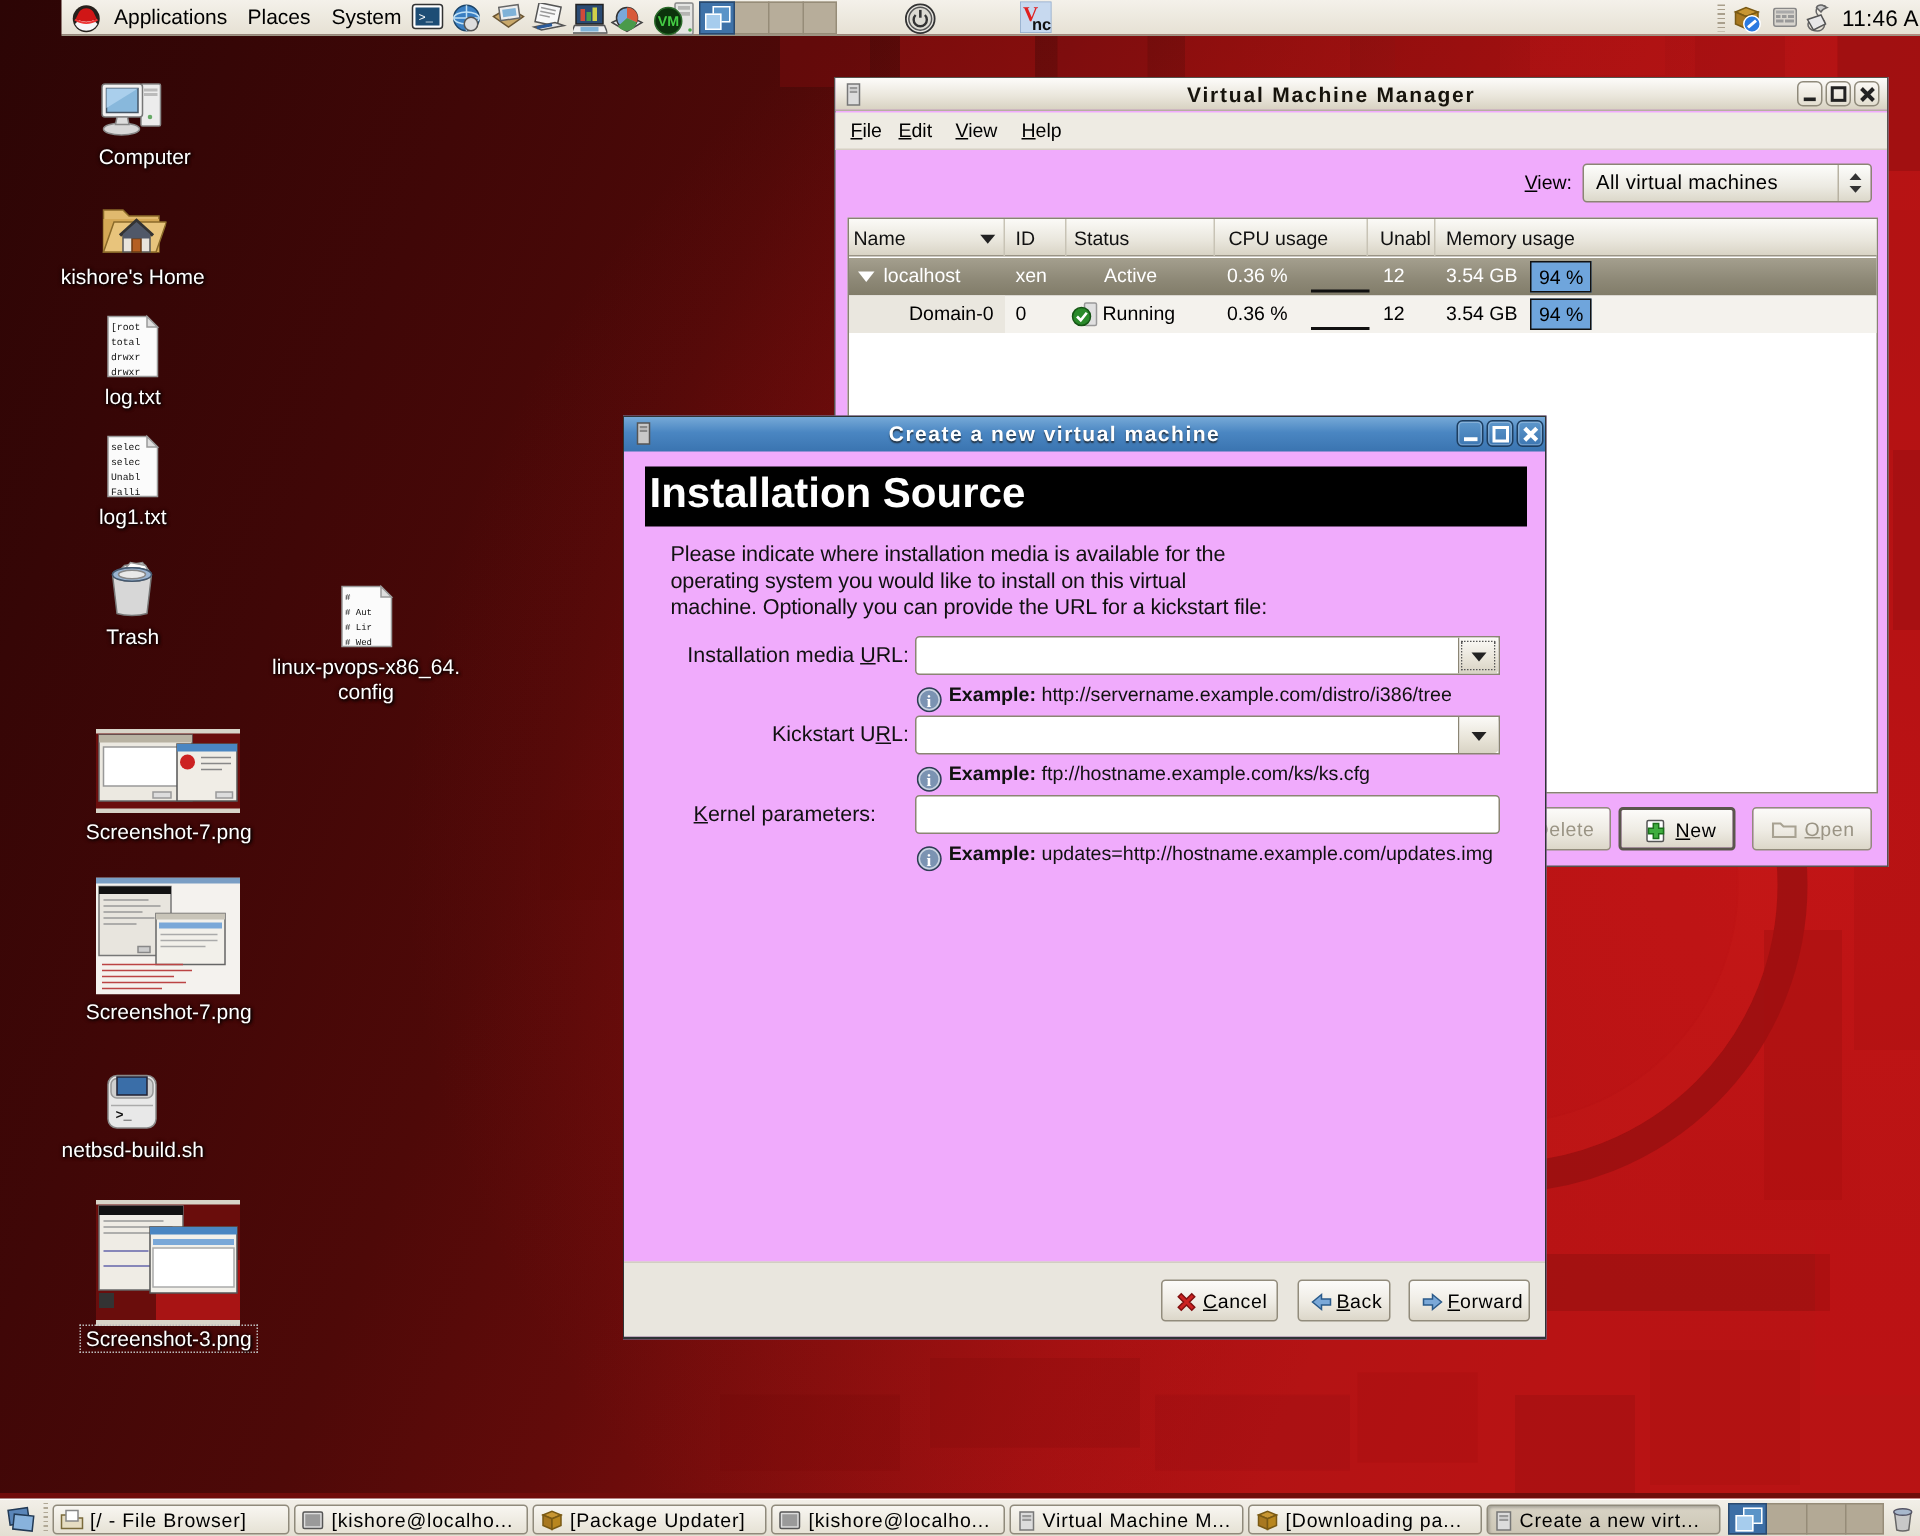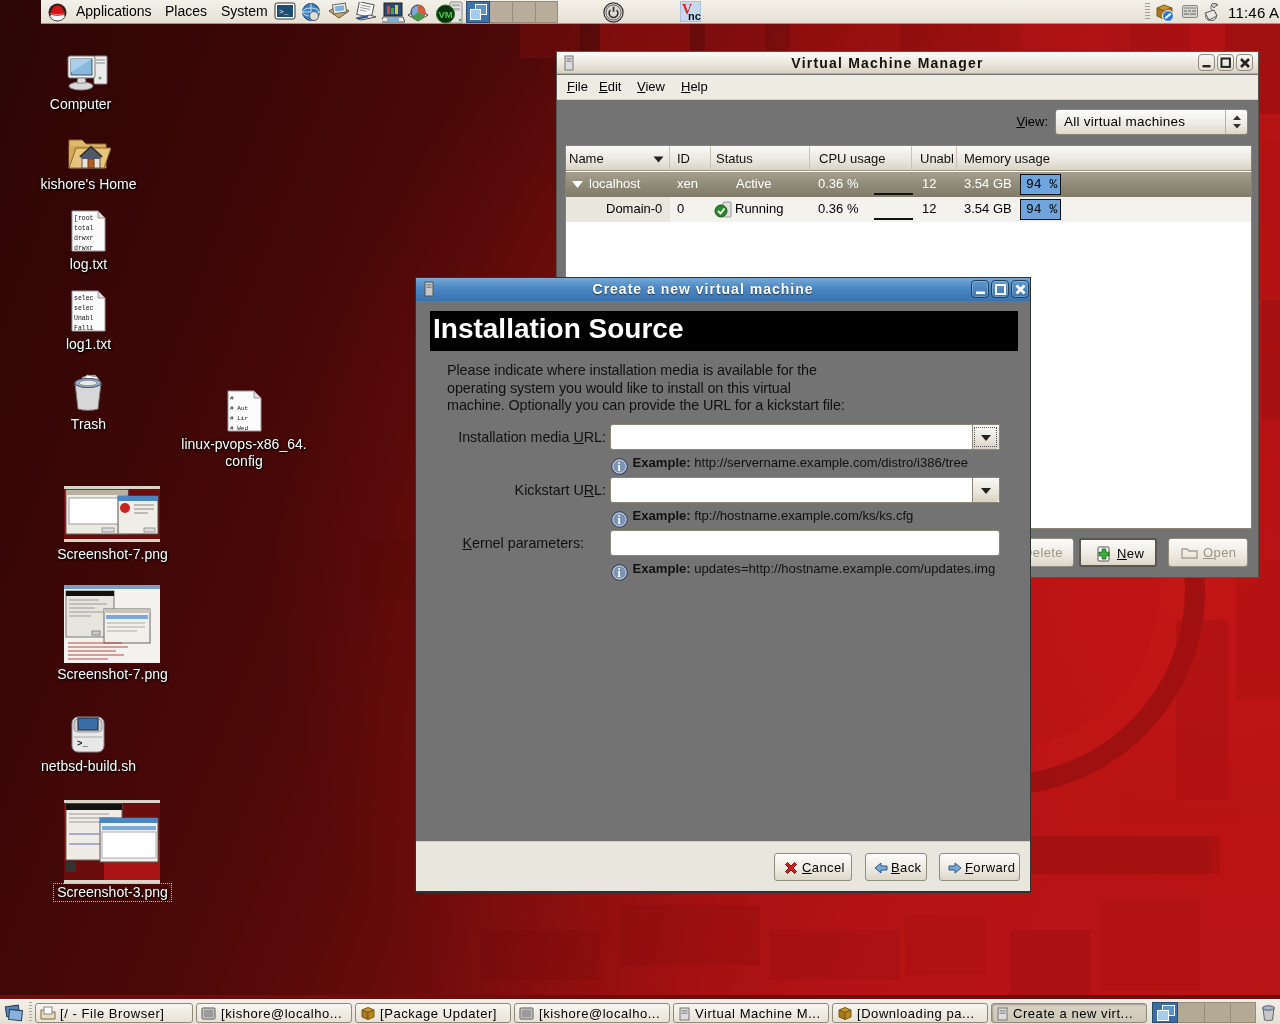--- a/index.html
+++ b/index.html
@@ -3,33 +3,33 @@
 <meta charset="utf-8">
 <style>
   * { margin:0; padding:0; box-sizing:border-box; }
   html,body { width:1280px; height:1024px; overflow:hidden; font-family:"Liberation Sans",sans-serif; }
   #desk { position:absolute; left:0; top:0; width:1280px; height:1024px; background:#5a0a08; }
   .panel-top { position:absolute; left:0; top:0; width:1280px; height:24px; background:linear-gradient(#f4f1ea,#e6e1d4); border-bottom:1px solid #9d9685; z-index:50;margin-left:41px; }
   .panel-bot { position:absolute; left:0; top:999px; width:1280px; height:25px; background:linear-gradient(#f2efe8,#e3dfd2); border-top:1px solid #fff; z-index:50; }
   .menu-text { position:absolute; top:3px; font-size:14px; color:#000; }
   .dlabel { position:absolute; font-size:14px; color:#fff; text-shadow:1px 1px 2px #000, 0 0 3px #000; white-space:nowrap; text-align:center; }
   
-  .win { position:absolute; background:#737373; }
+  .win { position:absolute; background:#f0abfc; }
   .vmm { left:556px; top:51px; width:703px; height:527px; border:1px solid #55544e; }
   .vmm-title { position:absolute; left:0; top:0; width:100%; height:22px; background:linear-gradient(#fdfcfa,#e9e5da 60%,#d8d2c2); border-bottom:1px solid #b5af9f; }
   .dlg { left:415px; top:277px; width:616px; height:616px; border:1px solid #2e3436; border-bottom:2px solid #2e3436; }
   .dlg-title { position:absolute; left:0; top:0; width:614px; height:23px; background:linear-gradient(#76a9d7,#4a86c2 45%,#3a74b0); }
   .btn { position:absolute; background:linear-gradient(#fcfbf9,#eeebe3 55%,#dcd7c9); border:1px solid #928c7c; border-radius:3px; font-size:13px; letter-spacing:0.4px; color:#000; text-align:center; }
   u { text-decoration:underline; }
   .tbtn { position:absolute; top:2px; width:17px; height:17px; background:linear-gradient(#faf8f4,#e3ded0); border:1px solid #8f8a7b; border-radius:4px; }
   .dbtn { position:absolute; top:2px; width:18px; height:18px; background:linear-gradient(#5d97cc,#3d77b2); border:1px solid #1e3e60; border-radius:4px; box-shadow:inset 0 0 0 1px rgba(255,255,255,.25); }
   .mitem { position:absolute; top:4px; font-size:13px; color:#000; }
   .th { position:absolute; top:0; height:25px; border-right:1px solid #c8c3b5; }
   .pct { position:absolute; left:454px; top:2px; width:41px; height:21px; background:#6fa5dc; border:1px solid #111; color:#000; font-size:13px; }
-  .pct span { position:absolute; left:5px; top:2px;font-family:Liberation Mono, monospace; }
+  .pct span { position:absolute; left:5px; top:2px; }
   .flabel { position:absolute; font-size:14.3px; color:#111; right:424px; white-space:nowrap; }
   .fentry { position:absolute; left:194px; width:390px; height:26px; background:#fff; border:1px solid #8b8574; border-radius:3px 0 0 3px; }
   .fdrop { position:absolute; right:0; top:0; width:27px; height:24px; background:linear-gradient(#fbfaf7,#e8e4d8 60%,#d8d3c4); border-left:1px solid #8b8574; border-radius:0 3px 3px 0; }
   .inforow { position:absolute; left:195px; height:18px; }
   .inforow svg { vertical-align:middle; }
   .einfo { font-size:13.1px; color:#111; margin-left:0px; vertical-align:4px; }
   .task { position:absolute; top:3px; height:20px; background:linear-gradient(#f8f6f1,#e6e2d5); border:1px solid #8f8a7b; border-radius:3px; font-size:13px; letter-spacing:0.55px; color:#000; }
   .task .ttxt { position:absolute; left:24px; top:2px; white-space:nowrap; }
 </style>
 </head>
@@ -212,21 +212,21 @@
     <rect x="30" y="4" width="13" height="28" rx="1" fill="#ececec" stroke="#888"></rect>
     <rect x="32" y="7" width="9" height="2" fill="#bbb"></rect>
       <rect x="32" y="10" width="9" height="2" fill="#bbb"></rect>
     <circle cx="36" cy="26" r="1.5" fill="#6a6"></circle>
     <ellipse cx="17" cy="34" rx="12" ry="4" fill="#d8d8d8" stroke="#888"></ellipse>
     <rect x="4" y="4" width="27" height="22" rx="2" fill="#f2f2f2" stroke="#777"></rect>
     <rect x="7" y="7" width="21" height="16" fill="#88b8dc" stroke="#456"></rect>
     <path d="M7 7 L28 7 L7 20 Z" fill="#aacfec"></path>
     <path d="M14 26 L21 26 L22 31 L13 31 Z" fill="#ddd" stroke="#888"></path>
   </svg>
-  <div class="dlabel" style="left:12px;top:96px;width:137px">Computer</div>
+  <div class="dlabel" style="left:28px;top:96px;width:137px">Computer</div>
 
   <svg style="position:absolute;left:66px;top:132px" width="45" height="40" viewBox="0 0 45 40">
     <path d="M3 8 L3 36 L40 36 L40 12 L20 12 L16 8 Z" fill="#e0b96e" stroke="#8a6a2a"></path>
     <path d="M3 14 L40 14 L40 36 L3 36 Z" fill="#d4a856"></path>
     <path d="M3 36 L10 16 L45 16 L38 36 Z" fill="#e8c47c" stroke="#8a6a2a"></path>
     <g transform="translate(14,14)">
       <path d="M2 10 L11 2 L20 10 L20 22 L2 22 Z" fill="#e8e4dc" stroke="#555"></path>
       <path d="M0 11 L11 1 L22 11" fill="none" stroke="#333" stroke-width="2.2"></path>
       <rect x="8" y="13" width="6" height="9" fill="#b45f22" stroke="#6b3a12"></rect>
       <path d="M2 10 L11 2 L20 10 L20 13 L2 13 Z" fill="#505868"></path>

